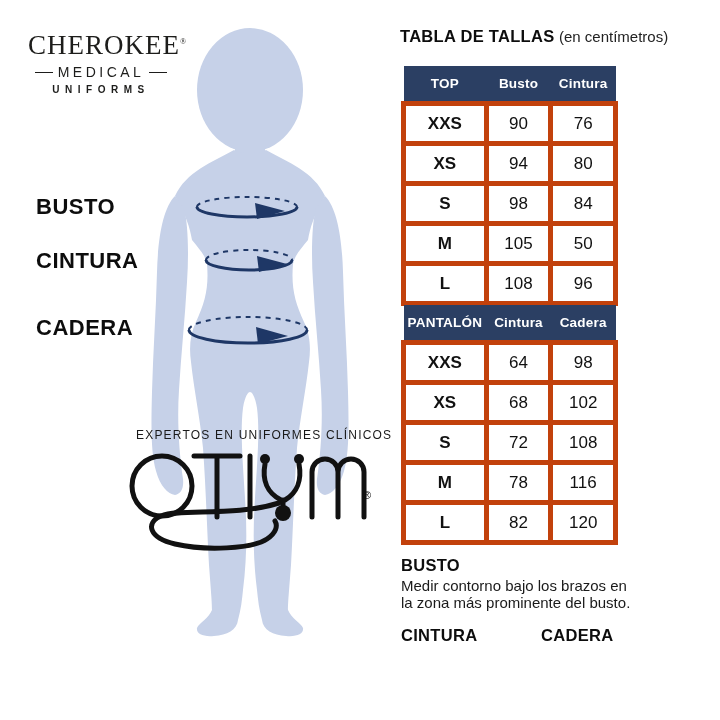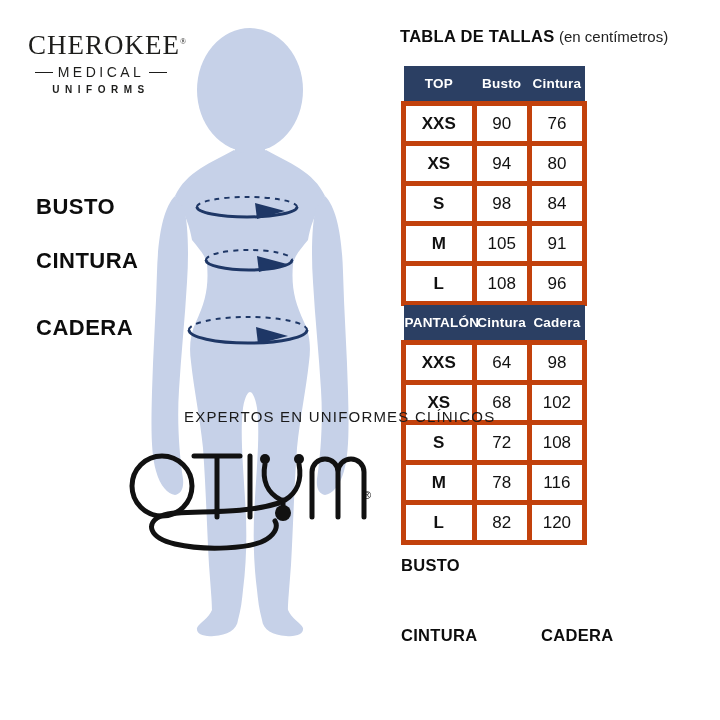--- a/index.html
+++ b/index.html
@@ -22,34 +22,34 @@
   #label-busto{left:36px;top:194px;}
   #label-cintura{left:36px;top:248px;}
   #label-cadera{left:36px;top:315px;}
 
   
   #chart-title{left:400px;top:27px;white-space:nowrap;}
   #chart-title .t-main{font-size:16.5px;font-weight:700;color:#0d0d0d;letter-spacing:0.3px;}
   #chart-title .t-suffix{font-size:15px;color:#222;}
 
   
-  table.size-table{position:absolute;left:401px;width:186px;border-collapse:collapse;
+  table.size-table{position:absolute;left:401px;width:217px;border-collapse:collapse;
                    table-layout:fixed;}
   #table-top{top:66px;}
   #table-pantalon{top:305px;padding-left:22px;}
   .size-table thead th{background:var(--navy);color:#fff;font-size:13.5px;font-weight:700;
                        height:33px;border:none;letter-spacing:0.2px;}
   .size-table tbody th,.size-table tbody td{border:5px solid #c2410c;height:33px;
                        text-align:center;font-size:17px;color:#111;background:#fff;}
   .size-table tbody th{font-weight:700;}
   .size-table tbody td{font-weight:400;}
 
   
-  #otium-tagline{left:136px;top:408px;font-size:15px;letter-spacing:1.2px;color:#1a1a1a;
-                 white-space:nowrap;margin-left:48px;}
+  #otium-tagline{left:136px;top:428px;font-size:12px;letter-spacing:1.2px;color:#1a1a1a;
+                 white-space:nowrap;}
   #otium-reg{left:363px;top:489px;font-size:11px;color:#111;}
   .vh{position:absolute;width:1px;height:1px;overflow:hidden;clip:rect(0 0 0 0);}
 
   
   .guide-heading{font-size:16.5px;font-weight:700;color:#0d0d0d;letter-spacing:0.3px;}
   .guide-text{font-size:15px;color:#1a1a1a;line-height:1.14;white-space:pre-line;margin-top:2px;}
   #guide-busto{left:401px;top:556px;width:310px;}
   #guide-cintura{left:401px;top:626px;width:135px;}
   #guide-cadera{left:541px;top:626px;width:175px;}
 
@@ -201,21 +201,21 @@
         <td>80</td>
       </tr>
       <tr>
         <th>S</th>
         <td>98</td>
         <td>84</td>
       </tr>
       <tr>
         <th>M</th>
         <td>105</td>
-        <td>91</td>
+        <td>50</td>
       </tr>
       <tr>
         <th>L</th>
         <td>108</td>
         <td>96</td>
       </tr>
     </tbody>
   </table>
 
   <table id="table-pantalon" class="size-table">
@@ -259,20 +259,22 @@
       </tr>
     </tbody>
   </table>
 
   <div id="otium-tagline" class="abs">EXPERTOS EN UNIFORMES CLÍNICOS</div>
   <span class="vh">OTIUM</span>
   <div id="otium-reg" class="abs">®</div>
 
   <div id="guide-busto" class="abs">
     <div class="guide-heading">BUSTO</div>
+    <div class="guide-text">Medir contorno bajo los brazos en
+la zona más prominente del busto.</div>
   </div>
   <div id="guide-cintura" class="abs">
     <div class="guide-heading">CINTURA</div>
   </div>
   <div id="guide-cadera" class="abs">
     <div class="guide-heading">CADERA</div>
   </div>
 
 
 </div>

